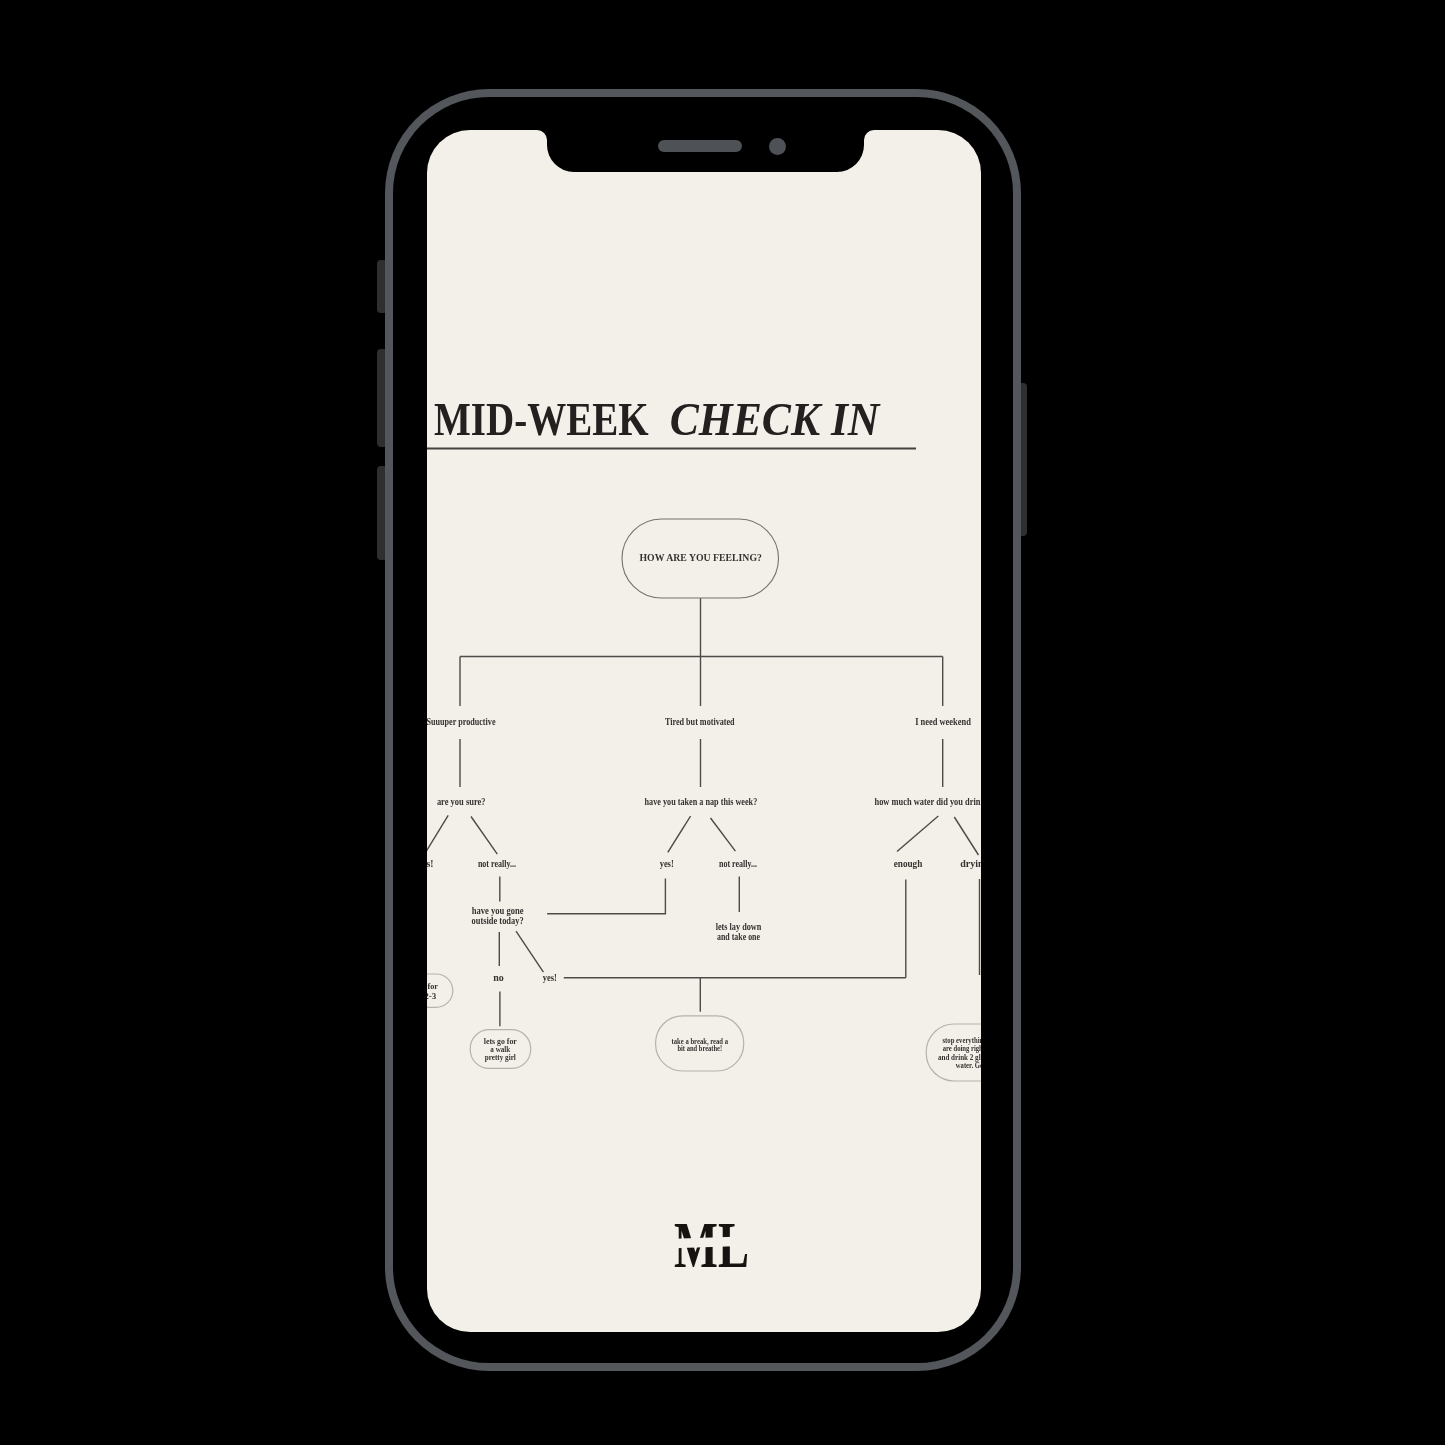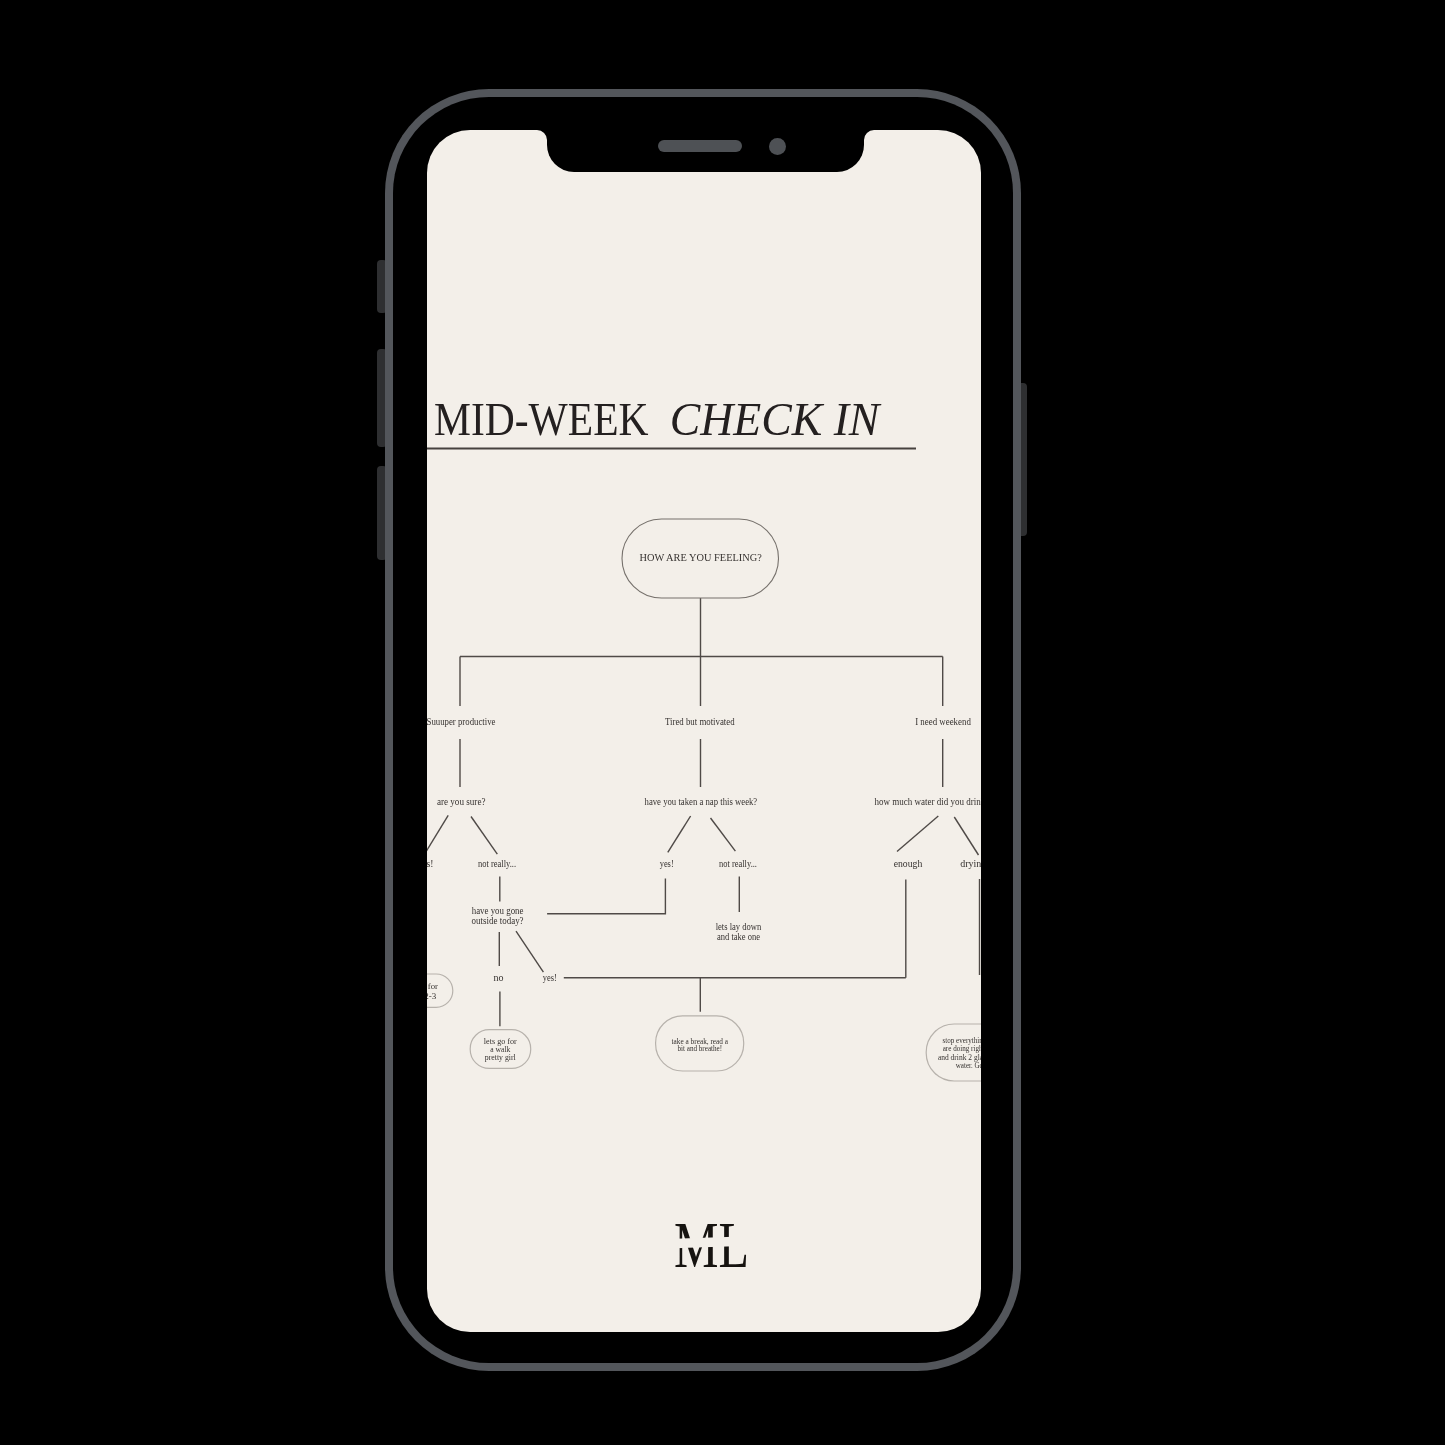--- a/index.html
+++ b/index.html
@@ -17,21 +17,21 @@
   <div class="abs" style="left:377px;top:349px;width:10px;height:98px;background:#2e2f31;border-radius:4px;"></div>
 
   <div class="abs" style="left:377px;top:466px;width:10px;height:94px;background:#2e2f31;border-radius:4px;"></div>
 
   <div class="abs" style="left:1014px;top:383px;width:13px;height:153px;background:#2e2f31;border-radius:4px;"></div>
 
   <div class="abs" style="left:385px;top:89px;width:636px;height:1282px;background:#53565b;border-radius:104px;"></div>
 
   <div class="abs" style="left:393px;top:97px;width:620px;height:1266px;background:#000;border-radius:96px;"></div>
 
-  <div class="abs" id="screen" style="transform:translateZ(0);left:427px;top:130px;width:554px;height:1202px;background:#f3efe9;border-radius:43px;overflow:hidden;">
+  <div class="abs" id="screen" style="transform:translateZ(0);left:427px;top:130px;width:554px;height:1202px;background:#f3efe9;border-radius:43px;overflow:hidden;font-weight:bold;">
 
     <div class="abs" style="left:120px;top:0;width:317px;height:42px;background:#000;border-radius:0 0 27px 27px;"></div>
 
     <div class="abs" style="left:231px;top:10px;width:84px;height:12px;background:#4e5155;border-radius:6px;"></div>
 
     <div class="abs" style="left:342px;top:8px;width:17px;height:17px;background:#4e5155;border-radius:50%;"></div>
 
     <svg class="abs" style="left:0;top:0;" width="554" height="1202" viewBox="0 0 554 1202" fill="none">
 
       <path d="M110 0 A10 10 0 0 1 120 10 L120 0 Z" fill="#000"></path>

